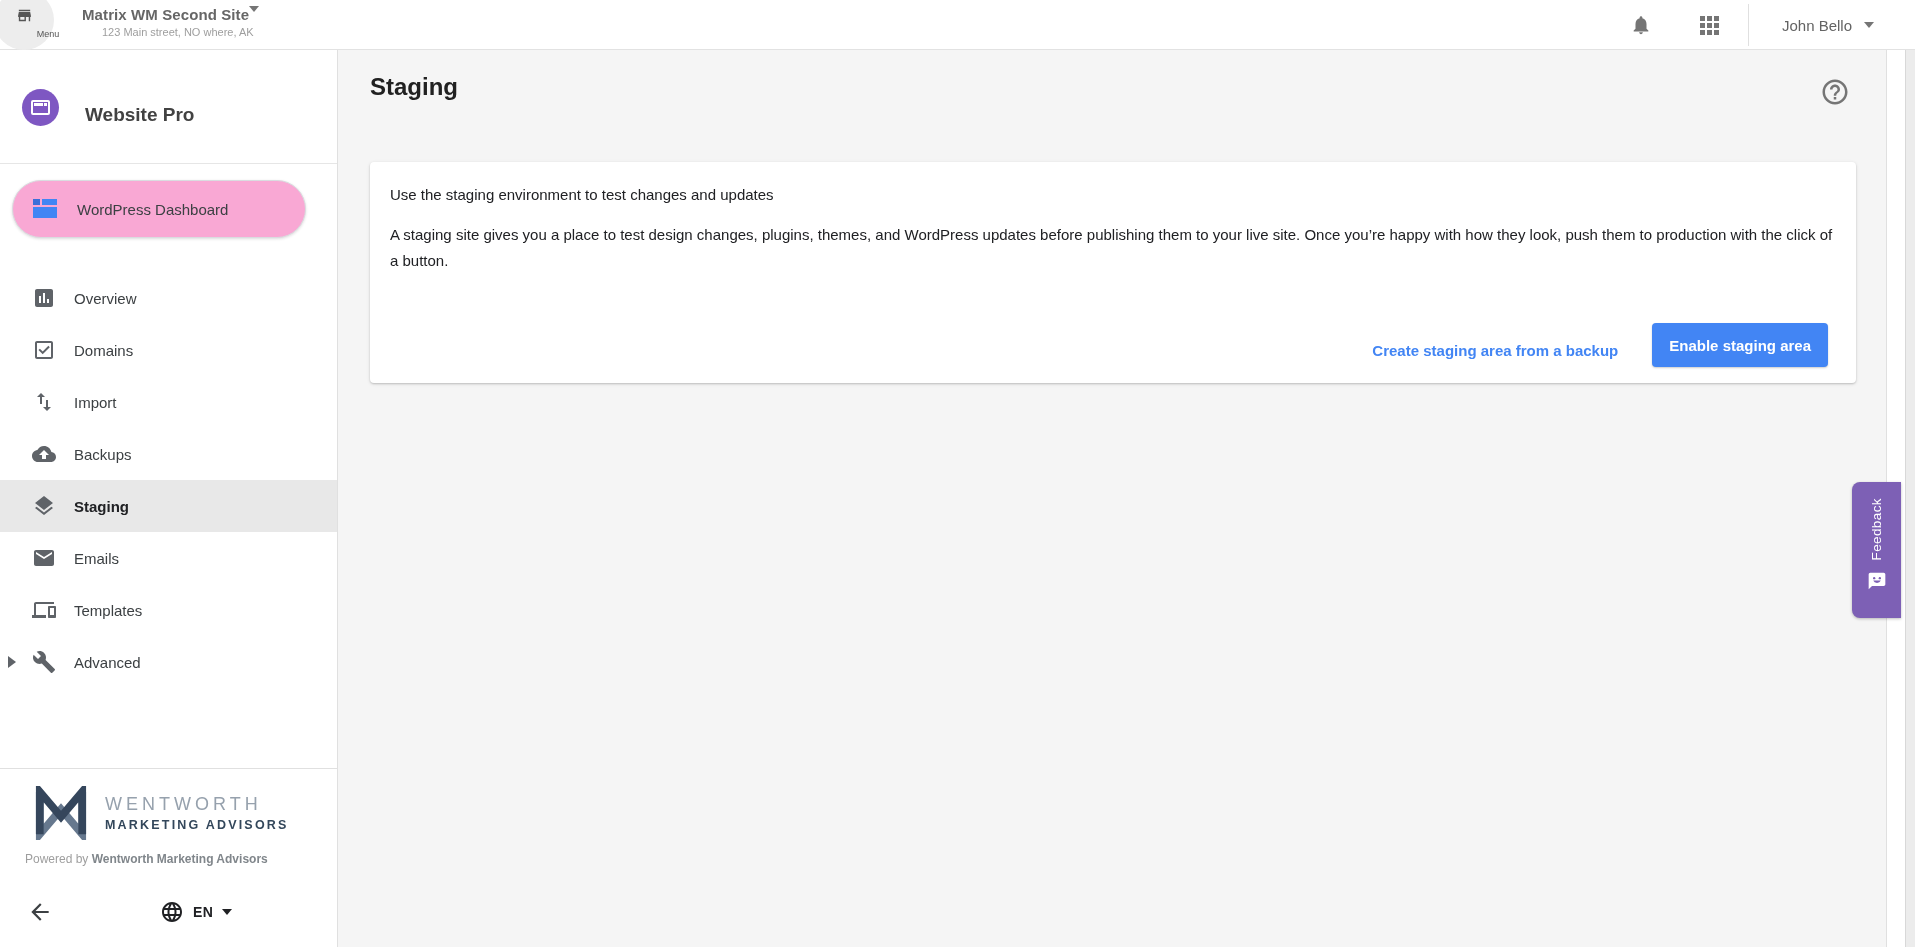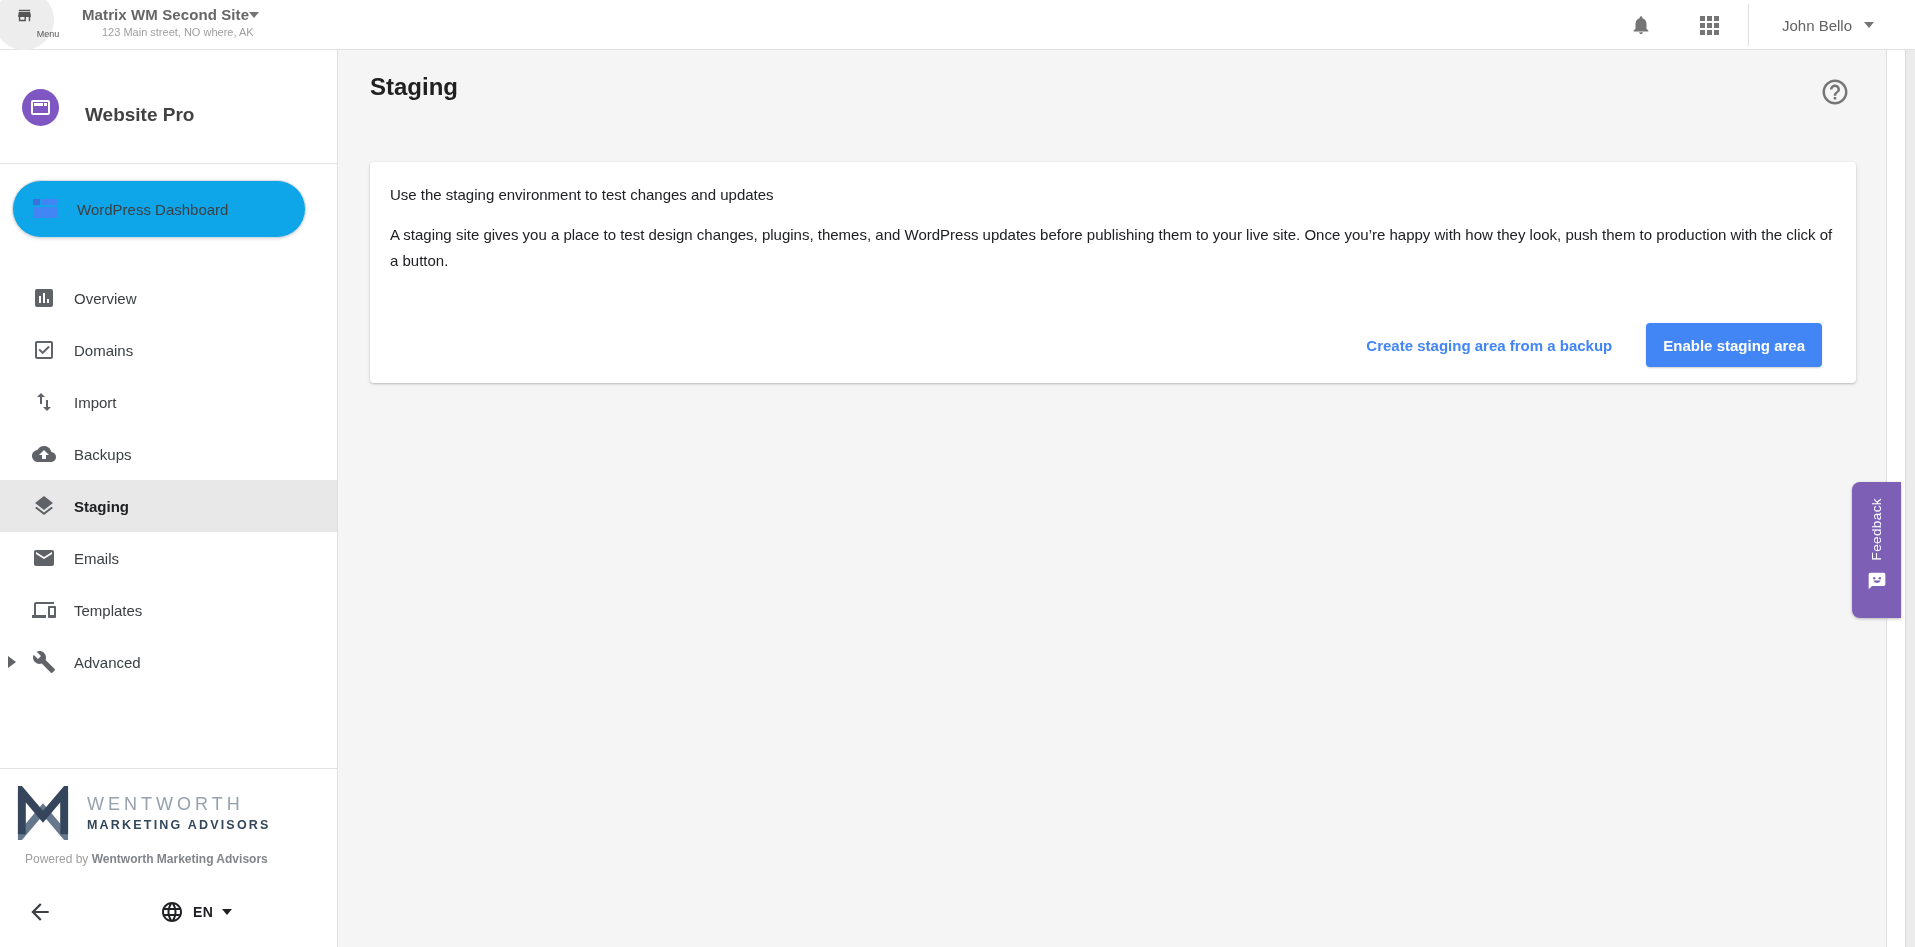--- a/index.html
+++ b/index.html
@@ -8,75 +8,75 @@
   .stage { position:relative; width:1915px; height:947px; background:#f5f5f5; overflow:hidden; }
   .abs { position:absolute; }
 
   
   .topbar { left:0; top:0; width:1915px; height:50px; background:#fff; border-bottom:1px solid #e2e2e2; z-index:30; }
   .menu-btn { left:-6px; top:-10px; width:60px; height:60px; border-radius:50%; background:#ededed;
               display:flex; flex-direction:column; align-items:center; justify-content:center; cursor:pointer; }
   .menu-btn svg { margin-top:6px; }
   .menu-label { font-size:9px; color:#555; margin-top:5px;padding-left:48px; }
   .site-block { left:82px; top:6px; }
-  .site-name { font-size:15px; font-weight:700; color:#666; letter-spacing:.1px; display:flex; align-items:center; cursor:pointer; }
+  .site-name { font-size:15px; font-weight:700; color:#666; letter-spacing:.1px; display:flex; cursor:pointer; }
   .site-addr { font-size:11px; color:#9e9e9e; margin-top:3px;margin-left:20px; }
   .caret { width:0; height:0; border-left:5px solid transparent; border-right:5px solid transparent; border-top:6px solid #757575; display:inline-block; }
   .topbar-icon { top:8px; width:34px; height:34px; display:flex; align-items:center; justify-content:center; color:#757575; cursor:pointer; }
   .grid-icon { display:grid; grid-template-columns:repeat(3,5px); grid-template-rows:repeat(3,5px); gap:2px; }
   .grid-icon i { background:#757575; width:5px; height:5px; }
   .topbar-divider { left:1748px; top:4px; width:1px; height:42px; background:#e0e0e0; }
   .user-menu { left:1770px; top:0; height:50px; display:flex; align-items:center; gap:12px; padding:0 12px; cursor:pointer; }
   .user-name { font-size:15px; color:#636363; }
 
   
   .sidebar { left:0; top:50px; width:338px; height:897px; background:#fff; border-right:1px solid #e0e0e0; z-index:20; }
   .app-header { left:0; top:16px; width:337px; height:98px; border-bottom:1px solid #e6e6e6; }
   .app-logo { left:22px; top:23px; width:37px; height:37px; border-radius:50%; background:#7e57c2; }
   .browser-glyph { position:absolute; left:9px; top:11px; width:19px; height:15px; border:2px solid #fff; border-radius:2px; }
   .browser-glyph .bar { position:absolute; left:1px; top:1px; width:9px; height:3px; background:#fff; }
   .browser-glyph .dot { position:absolute; right:1px; top:1px; width:3px; height:3px; background:#fff; }
   .app-name { left:85px; top:38px; font-size:19px; font-weight:600; color:#424242; }
 
-  .wp-pill { left:12px; top:130px; width:294px; height:58px; background:#0ea5e9; border:1px solid #dadce0; border-radius:29px;
+  .wp-pill { left:12px; top:130px; width:294px; height:58px; background:#f9a8d4; border:1px solid #dadce0; border-radius:29px;
              box-shadow:0 1px 3px rgba(0,0,0,.14); display:flex; align-items:center; padding-left:20px; gap:20px; cursor:pointer; }
   .wp-icon { position:relative; width:24px; height:20px; }
   .wp-icon .a { position:absolute; left:0; top:0; width:7px; height:6px; background:#3b6fd9; }
   .wp-icon .b { position:absolute; left:9px; top:0; width:15px; height:6px; background:#4285f4; }
   .wp-icon .c { position:absolute; left:0; top:8px; width:24px; height:11px; background:#4285f4; }
   .wp-label { font-size:15px; color:#3c4043; }
 
   .nav { left:0; top:222px; width:337px; }
   .nav-item { position:relative; height:52px; display:flex; align-items:center; padding-left:32px; gap:18px; cursor:pointer; }
   .nav-item .nicon { width:24px; height:24px; color:#5f6368; flex:0 0 24px; display:flex; align-items:center; justify-content:center; }
   .nav-item .nlabel { font-size:15px; color:#3c4043; }
   .nav-item.selected { background:#e8e8e8; }
   .nav-item.selected .nlabel { font-weight:700; color:#202124; }
   .expander { position:absolute; left:8px; top:50%; margin-top:-6px; width:0; height:0;
               border-top:6px solid transparent; border-bottom:6px solid transparent; border-left:8px solid #5f6368; }
 
   .side-divider { left:0; top:718px; width:337px; height:1px; background:#e0e0e0; }
-  .brand { left:13px; top:736px; display:flex; align-items:center; gap:14px; }
+  .brand { left:31px; top:736px; display:flex; align-items:center; gap:14px; }
   .brand-text1 { font-size:18px; color:#96a1ad; letter-spacing:4px; }
   .brand-text2 { font-size:12.5px; font-weight:700; color:#33475b; letter-spacing:2.2px; margin-top:3px; }
   .powered { left:25px; top:802px; font-size:12px; color:#9e9e9e; }
   .powered b { color:#80868b; }
   .back-btn { left:24px; top:846px; width:32px; height:32px; color:#3c4043; display:flex; align-items:center; justify-content:center; cursor:pointer; }
   .lang { left:160px; top:846px; height:32px; display:flex; align-items:center; gap:9px; cursor:pointer; color:#202124; }
   .lang-code { font-size:14px; font-weight:700; letter-spacing:.5px;text-align:right; }
 
   
   .page-title { left:370px; top:73px; font-size:24px; font-weight:600; color:#212121; z-index:5; }
   .help-btn { left:1820px; top:77px; width:32px; height:32px; color:#757575; cursor:pointer; z-index:5; }
 
   .card { left:370px; top:162px; width:1486px; height:221px; background:#fff; border-radius:4px;
           box-shadow:0 1px 2px rgba(0,0,0,.18), 0 1px 4px rgba(0,0,0,.08); z-index:5; }
   .card-heading { position:absolute; left:20px; top:24px; font-size:15px; color:#202124; }
   .card-body { position:absolute; left:20px; top:60px; width:1446px; font-size:15px; line-height:26px; color:#202124; }
-  .card-actions { position:absolute; right:34px; bottom:16px; display:flex; align-items:center; gap:26px; }
+  .card-actions { position:absolute; right:28px; bottom:16px; display:flex; align-items:flex-end; gap:26px; }
   .link-btn { font-size:15px; font-weight:700; color:#4285f4; background:none; border:none; cursor:pointer; padding:8px 8px;
               font-family:"Liberation Sans", sans-serif; }
   .primary-btn { font-size:15px; font-weight:700; color:#fff; background:#4285f4; border:none; border-radius:4px;
                  height:44px; padding:0 17px; cursor:pointer; box-shadow:0 1px 2px rgba(0,0,0,.2);
                  font-family:"Liberation Sans", sans-serif; }
 
   
   .rail-white { left:1886px; top:50px; width:19px; height:897px; background:#fff; border-left:1px solid #e0e0e0; z-index:10; }
   .rail-gray  { left:1905px; top:0; width:10px; height:947px; background:#ececec; border-left:1px solid #d8d8d8; z-index:10; }
   .feedback-tab { left:1852px; top:482px; width:49px; height:136px; background:#7d60b5; border-radius:8px 0 0 8px;

